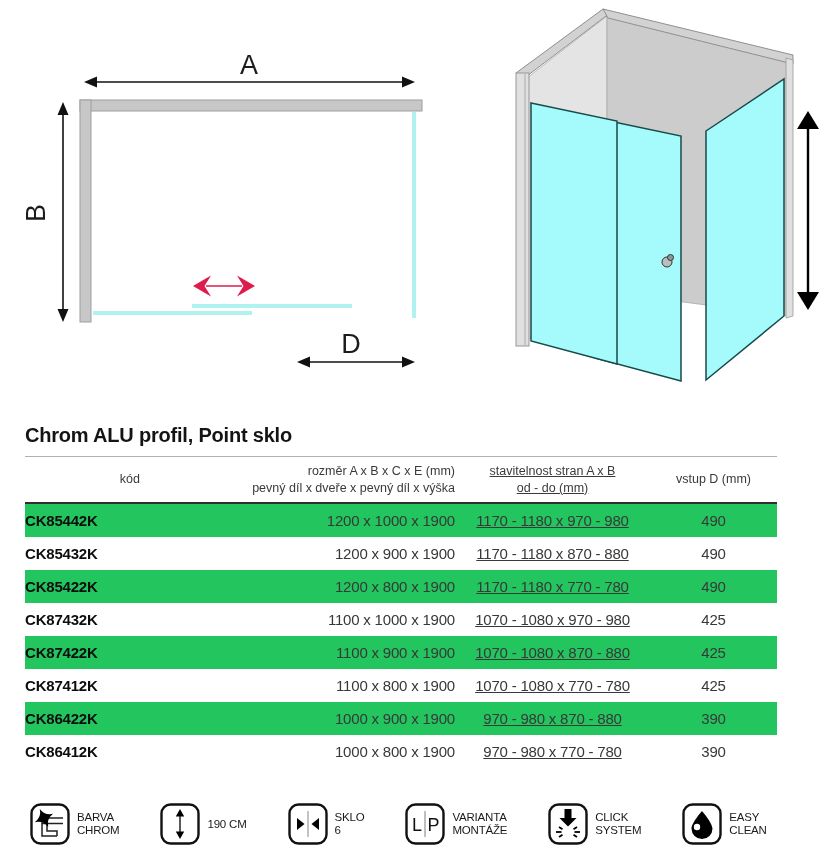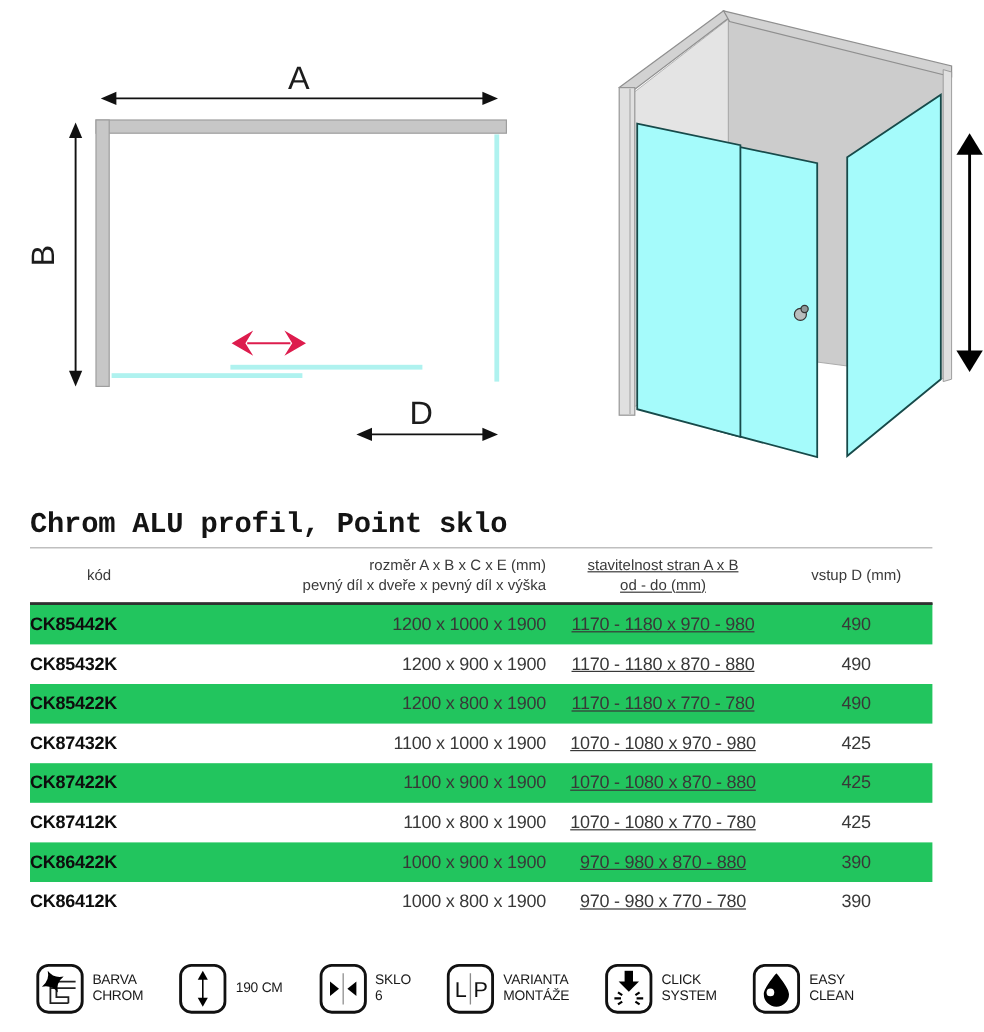--- a/index.html
+++ b/index.html
@@ -3,39 +3,39 @@
 <meta charset="utf-8">
 <style>
   html,body{margin:0;padding:0;background:#fff;}
   body{width:820px;height:860px;position:relative;overflow:hidden;
        font-family:"Liberation Sans",sans-serif;color:#222;}
   svg text{font-family:"Liberation Sans",sans-serif;}
 
   .diagram-layer{position:absolute;left:0;top:0;}
 
   .section-title{position:absolute;left:25px;top:424px;margin:0;
-       font-size:24px;font-weight:bold;color:#141414;letter-spacing:-0.2px;font-family:Liberation Mono, monospace;}
+       font-size:20px;font-weight:bold;color:#141414;letter-spacing:-0.2px;}
 
   .spec-table{position:absolute;left:25px;top:456px;width:752px;
        border-collapse:collapse;table-layout:fixed;}
   .spec-table thead th{font-weight:normal;font-size:12.5px;color:#3a3a3a;
        line-height:1.3;vertical-align:middle;height:45px;padding:0;
        border-top:1px solid #b0b0b0;border-bottom:2px solid #2f2f2f;}
   .spec-table td{font-size:15px;color:#383838;height:33px;padding:0;
        vertical-align:middle;letter-spacing:-0.2px;}
   .spec-table tr.shaded{background:#22c55e;}
   .col-code{width:115px;text-align:left;}
   .col-dim{width:315px;text-align:right;}
   .col-adj{width:195px;text-align:center;text-decoration:underline;}
   .col-entry{width:127px;text-align:center;padding-left:22px;}
   td.col-code{font-weight:bold;color:#0d0d0d;font-size:15px;}
-  th.col-code{text-align:center;}
+  th.col-code{text-align:right;}
   th.col-entry{padding-left:22px;}
 
-  .badges{position:absolute;left:30px;top:803px;display:flex;align-items:center;gap:30px;}
+  .badges{position:absolute;left:30px;top:803px;display:flex;align-items:center;gap:41px;}
   .badge{display:flex;align-items:center;gap:7px;}
   .badge-label{font-size:11.5px;line-height:1.12;color:#1a1a1a;letter-spacing:-0.2px;white-space:pre-line;}
 </style>
 </head>
 <body>
 
 <svg class="diagram-layer" width="820" height="412" viewBox="0 0 820 412">
 
   <g>
 

